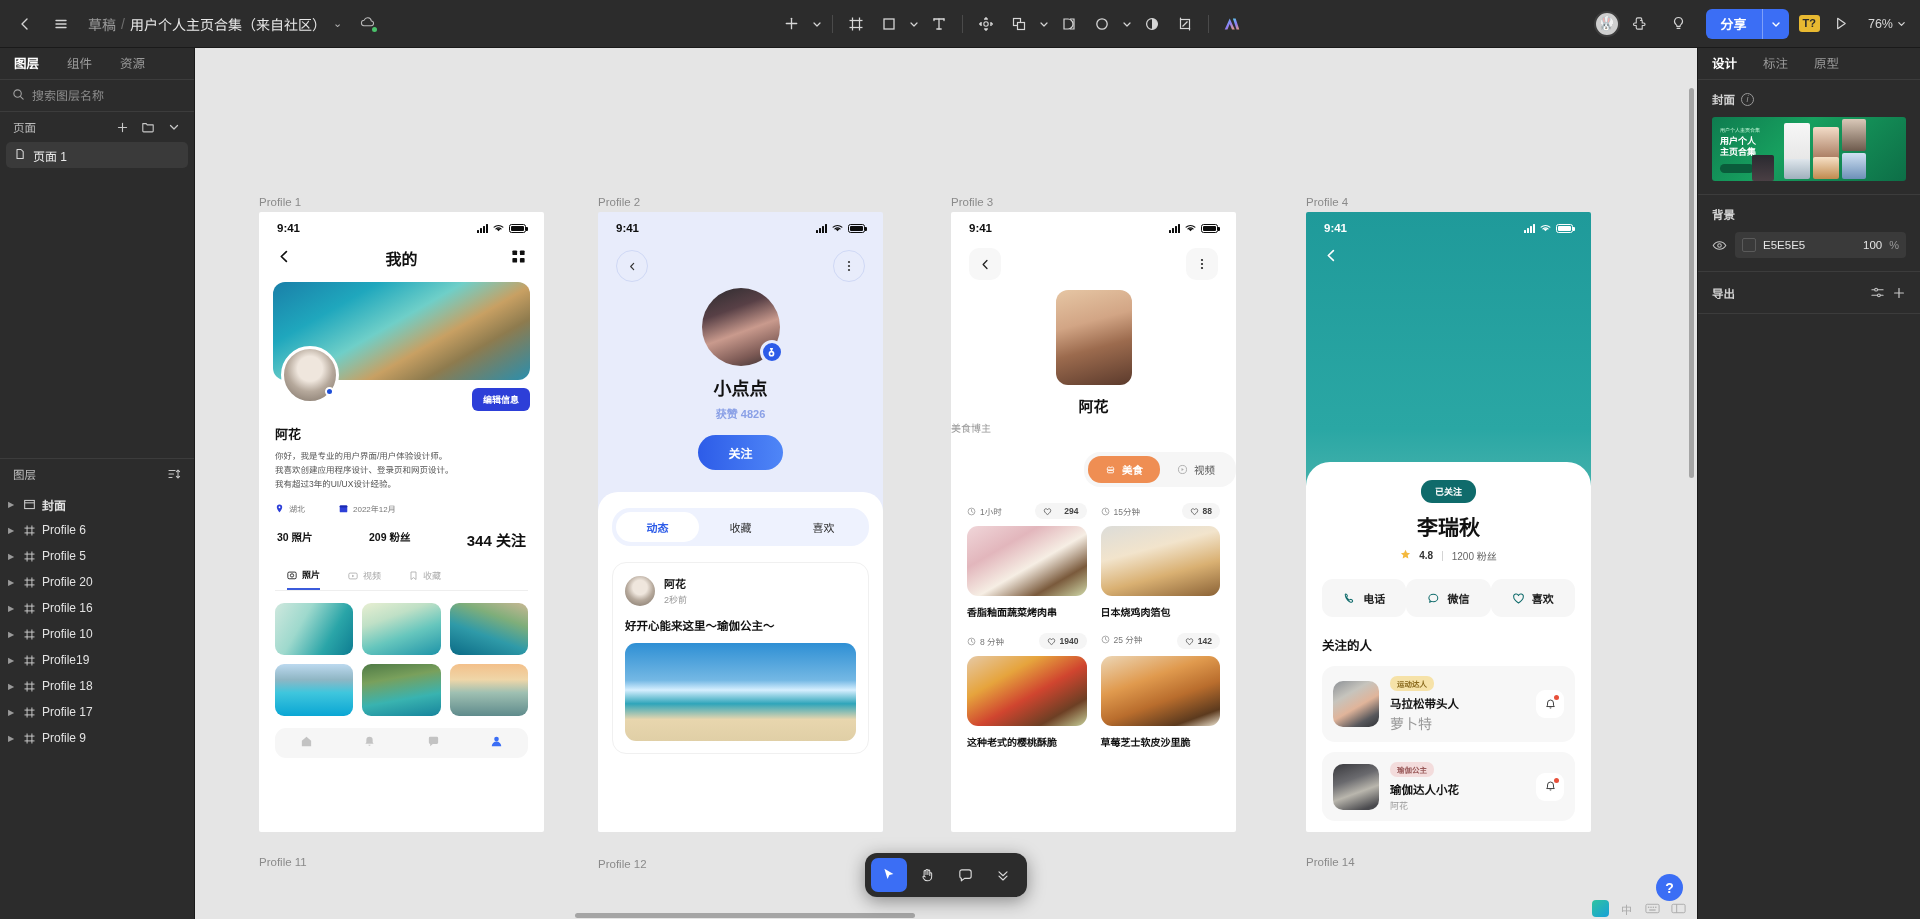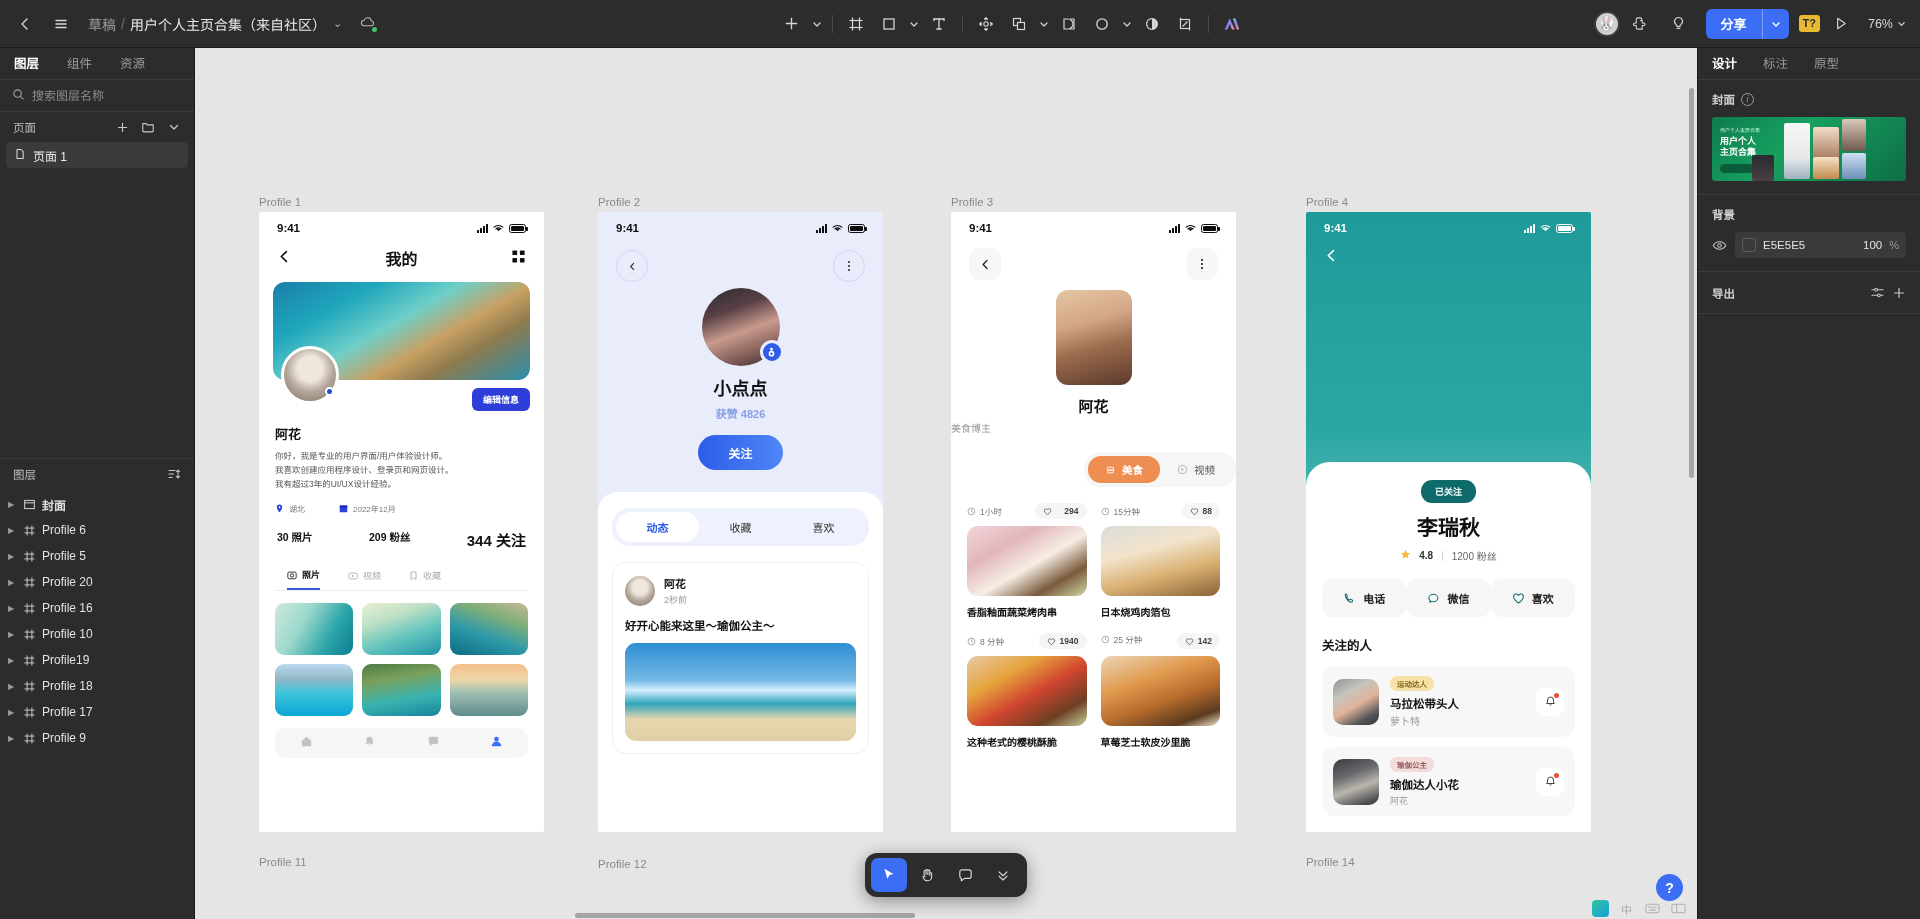--- a/index.html
+++ b/index.html
@@ -982,21 +982,21 @@
                   </svg>
                 <span>喜欢</span>
               </span>
             </div>
             <div style="font-size:12.5px;font-weight:700;color:#111;margin-top:18px">关注的人</div>
             <div style="margin-top:12px;display:flex;align-items:center;gap:11px;background:#f7f7f7;border-radius:13px;padding:9px 11px">
               <div class="ph run-img" style="width:46px;height:46px;border-radius:10px;flex:0 0 46px"></div>
               <div style="flex:1">
                 <span style="display:inline-block;background:#f6e2a8;color:#8a6a1e;font-size:7.5px;font-weight:700;padding:2px 7px;border-radius:7px">运动达人</span>
                 <div style="font-size:11.5px;font-weight:700;color:#111;margin-top:4px">马拉松带头人</div>
-                <div style="font-size:10px;color:#999;margin-top:2px">萝卜特</div>
+                <div style="font-size:14px;color:#999;margin-top:2px">萝卜特</div>
               </div>
               <span style="width:28px;height:28px;border-radius:9px;background:#fff;display:flex;align-items:center;justify-content:center;position:relative">
                 <svg width="13" height="13" viewBox="0 0 14 14" fill="none">
                     <path d="M7 2.2a3.2 3.2 0 013.2 3.2v2.3l.9 1.5H2.9l.9-1.5V5.4A3.2 3.2 0 017 2.2z" stroke="#333" stroke-width="1"></path>
                     <path d="M5.9 10.3h2.2a1.1 1.1 0 01-2.2 0z" fill="#333"></path>
                   </svg>
                 <i style="position:absolute;right:5px;top:5px;width:5px;height:5px;border-radius:50%;background:#e8503a"></i>
               </span>
             </div>
             <div style="margin-top:10px;display:flex;align-items:center;gap:11px;background:#f7f7f7;border-radius:13px;padding:9px 11px">

